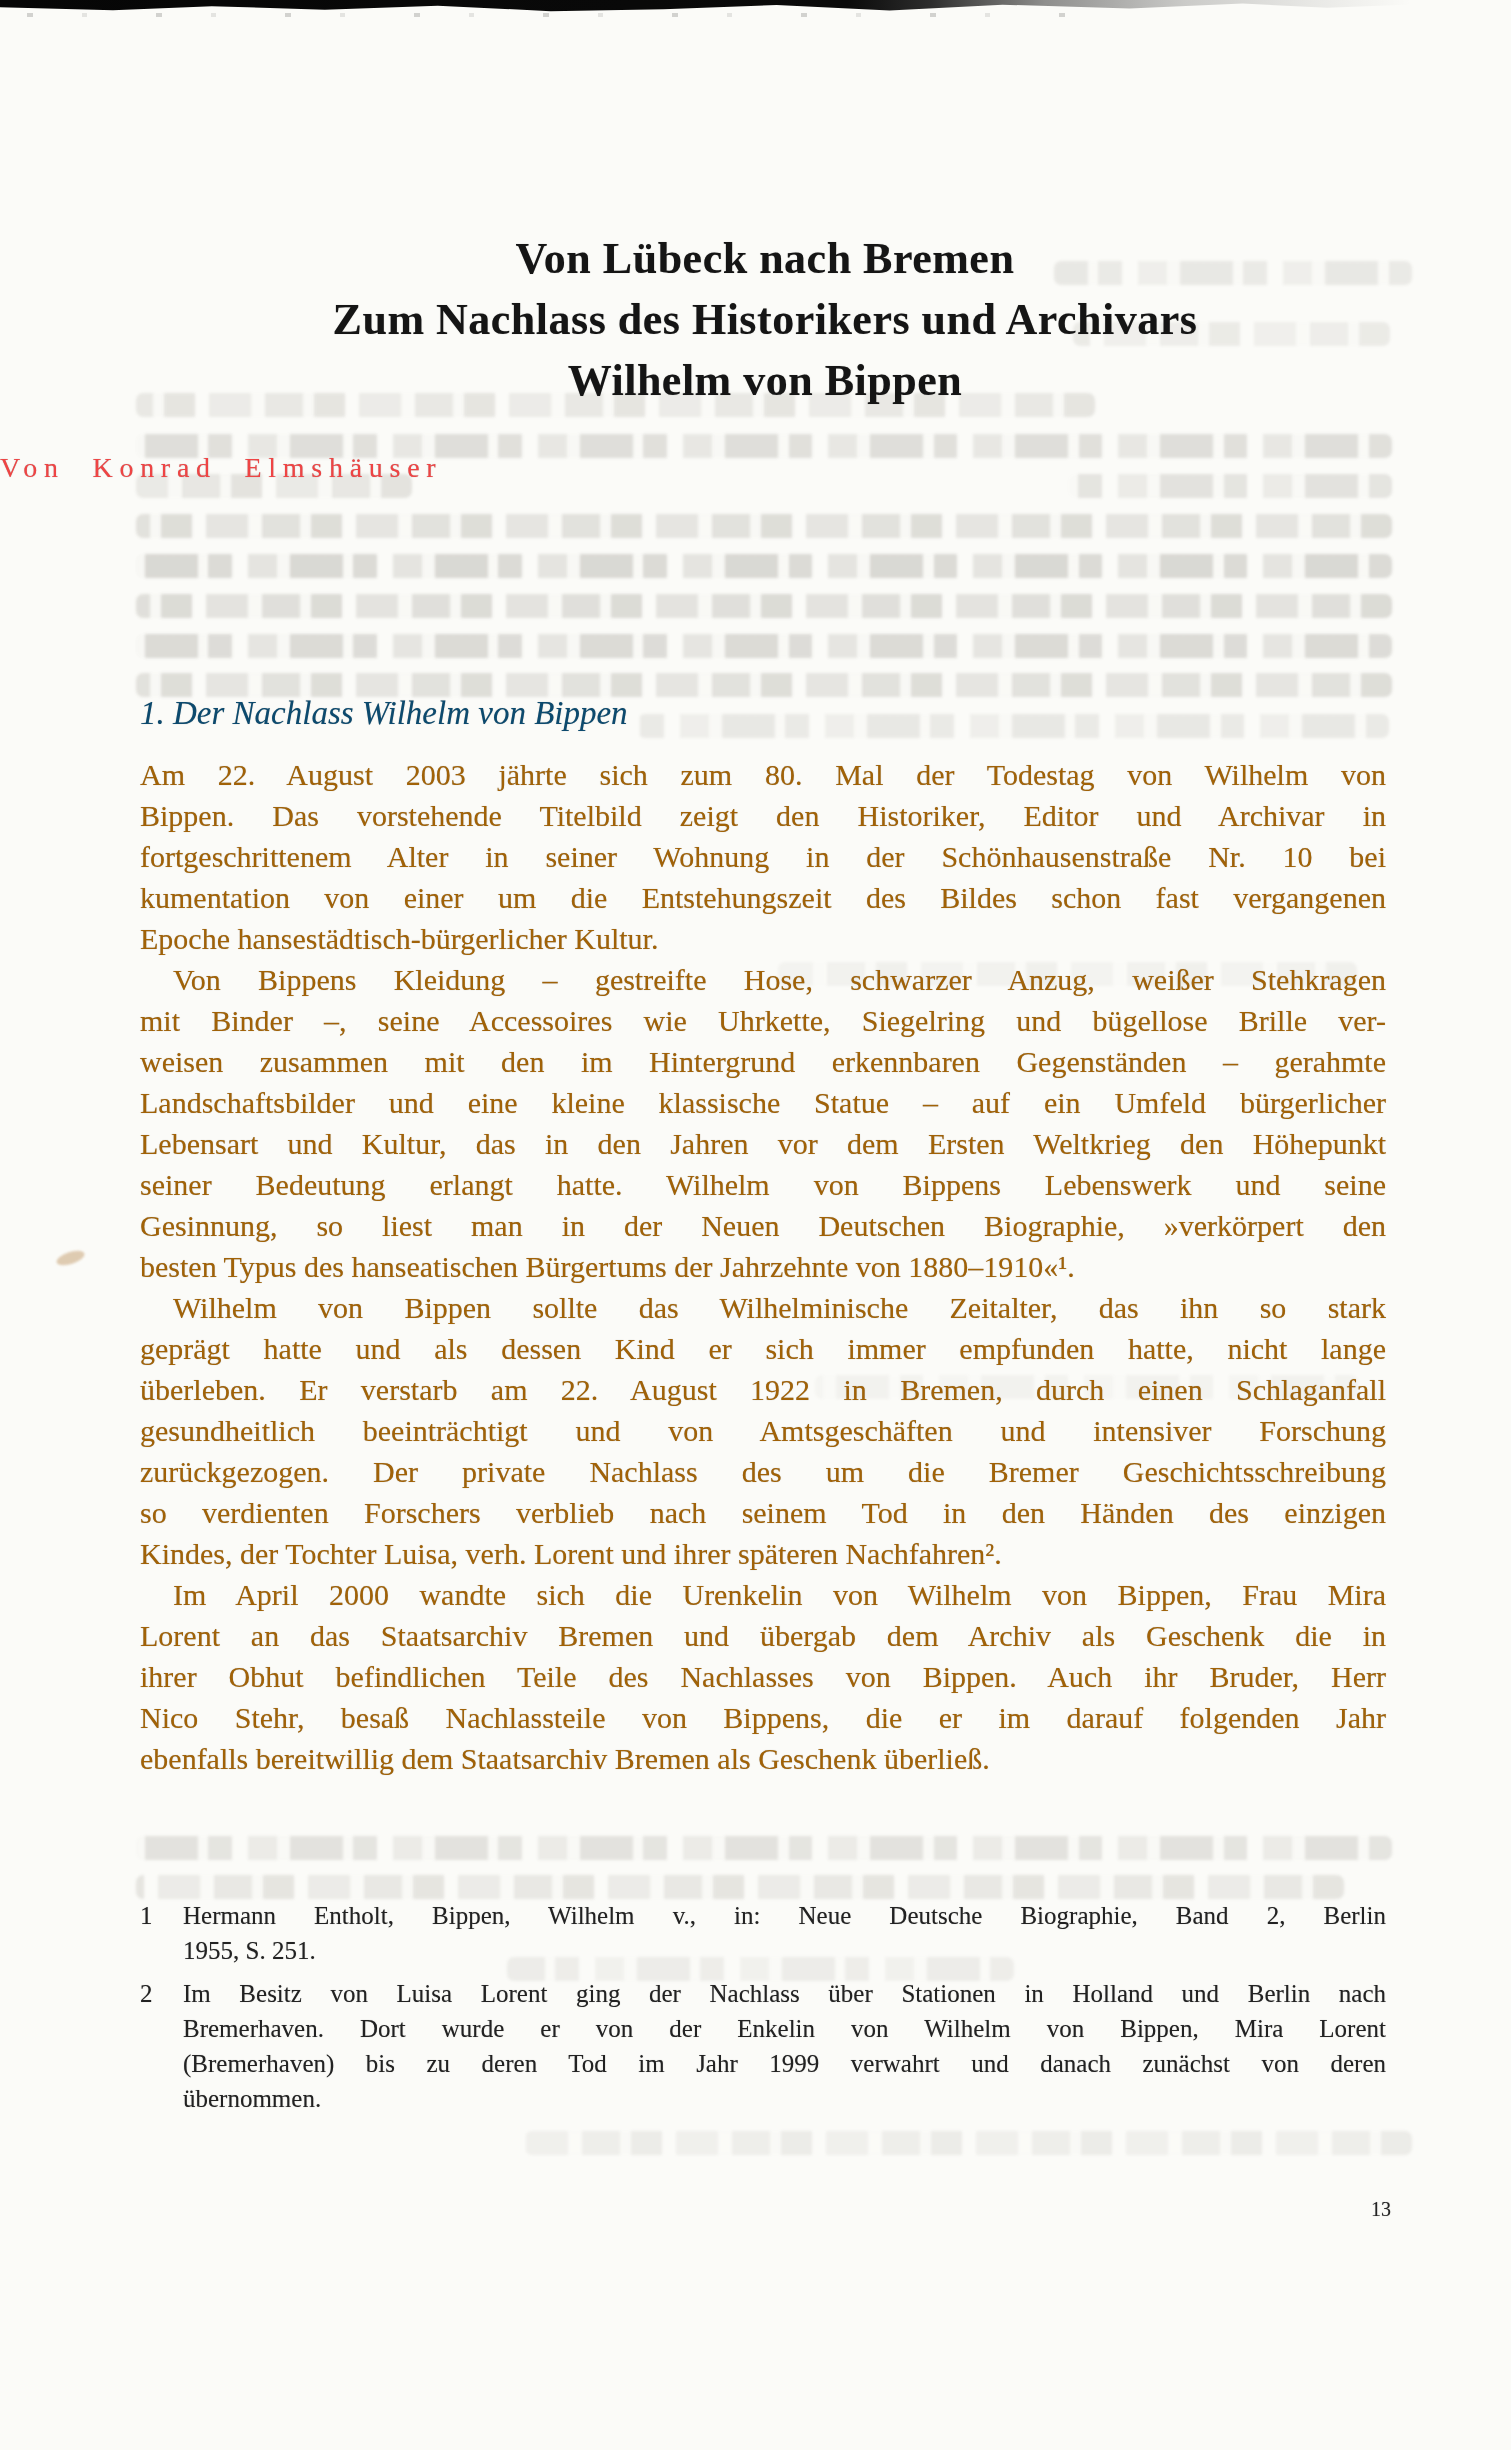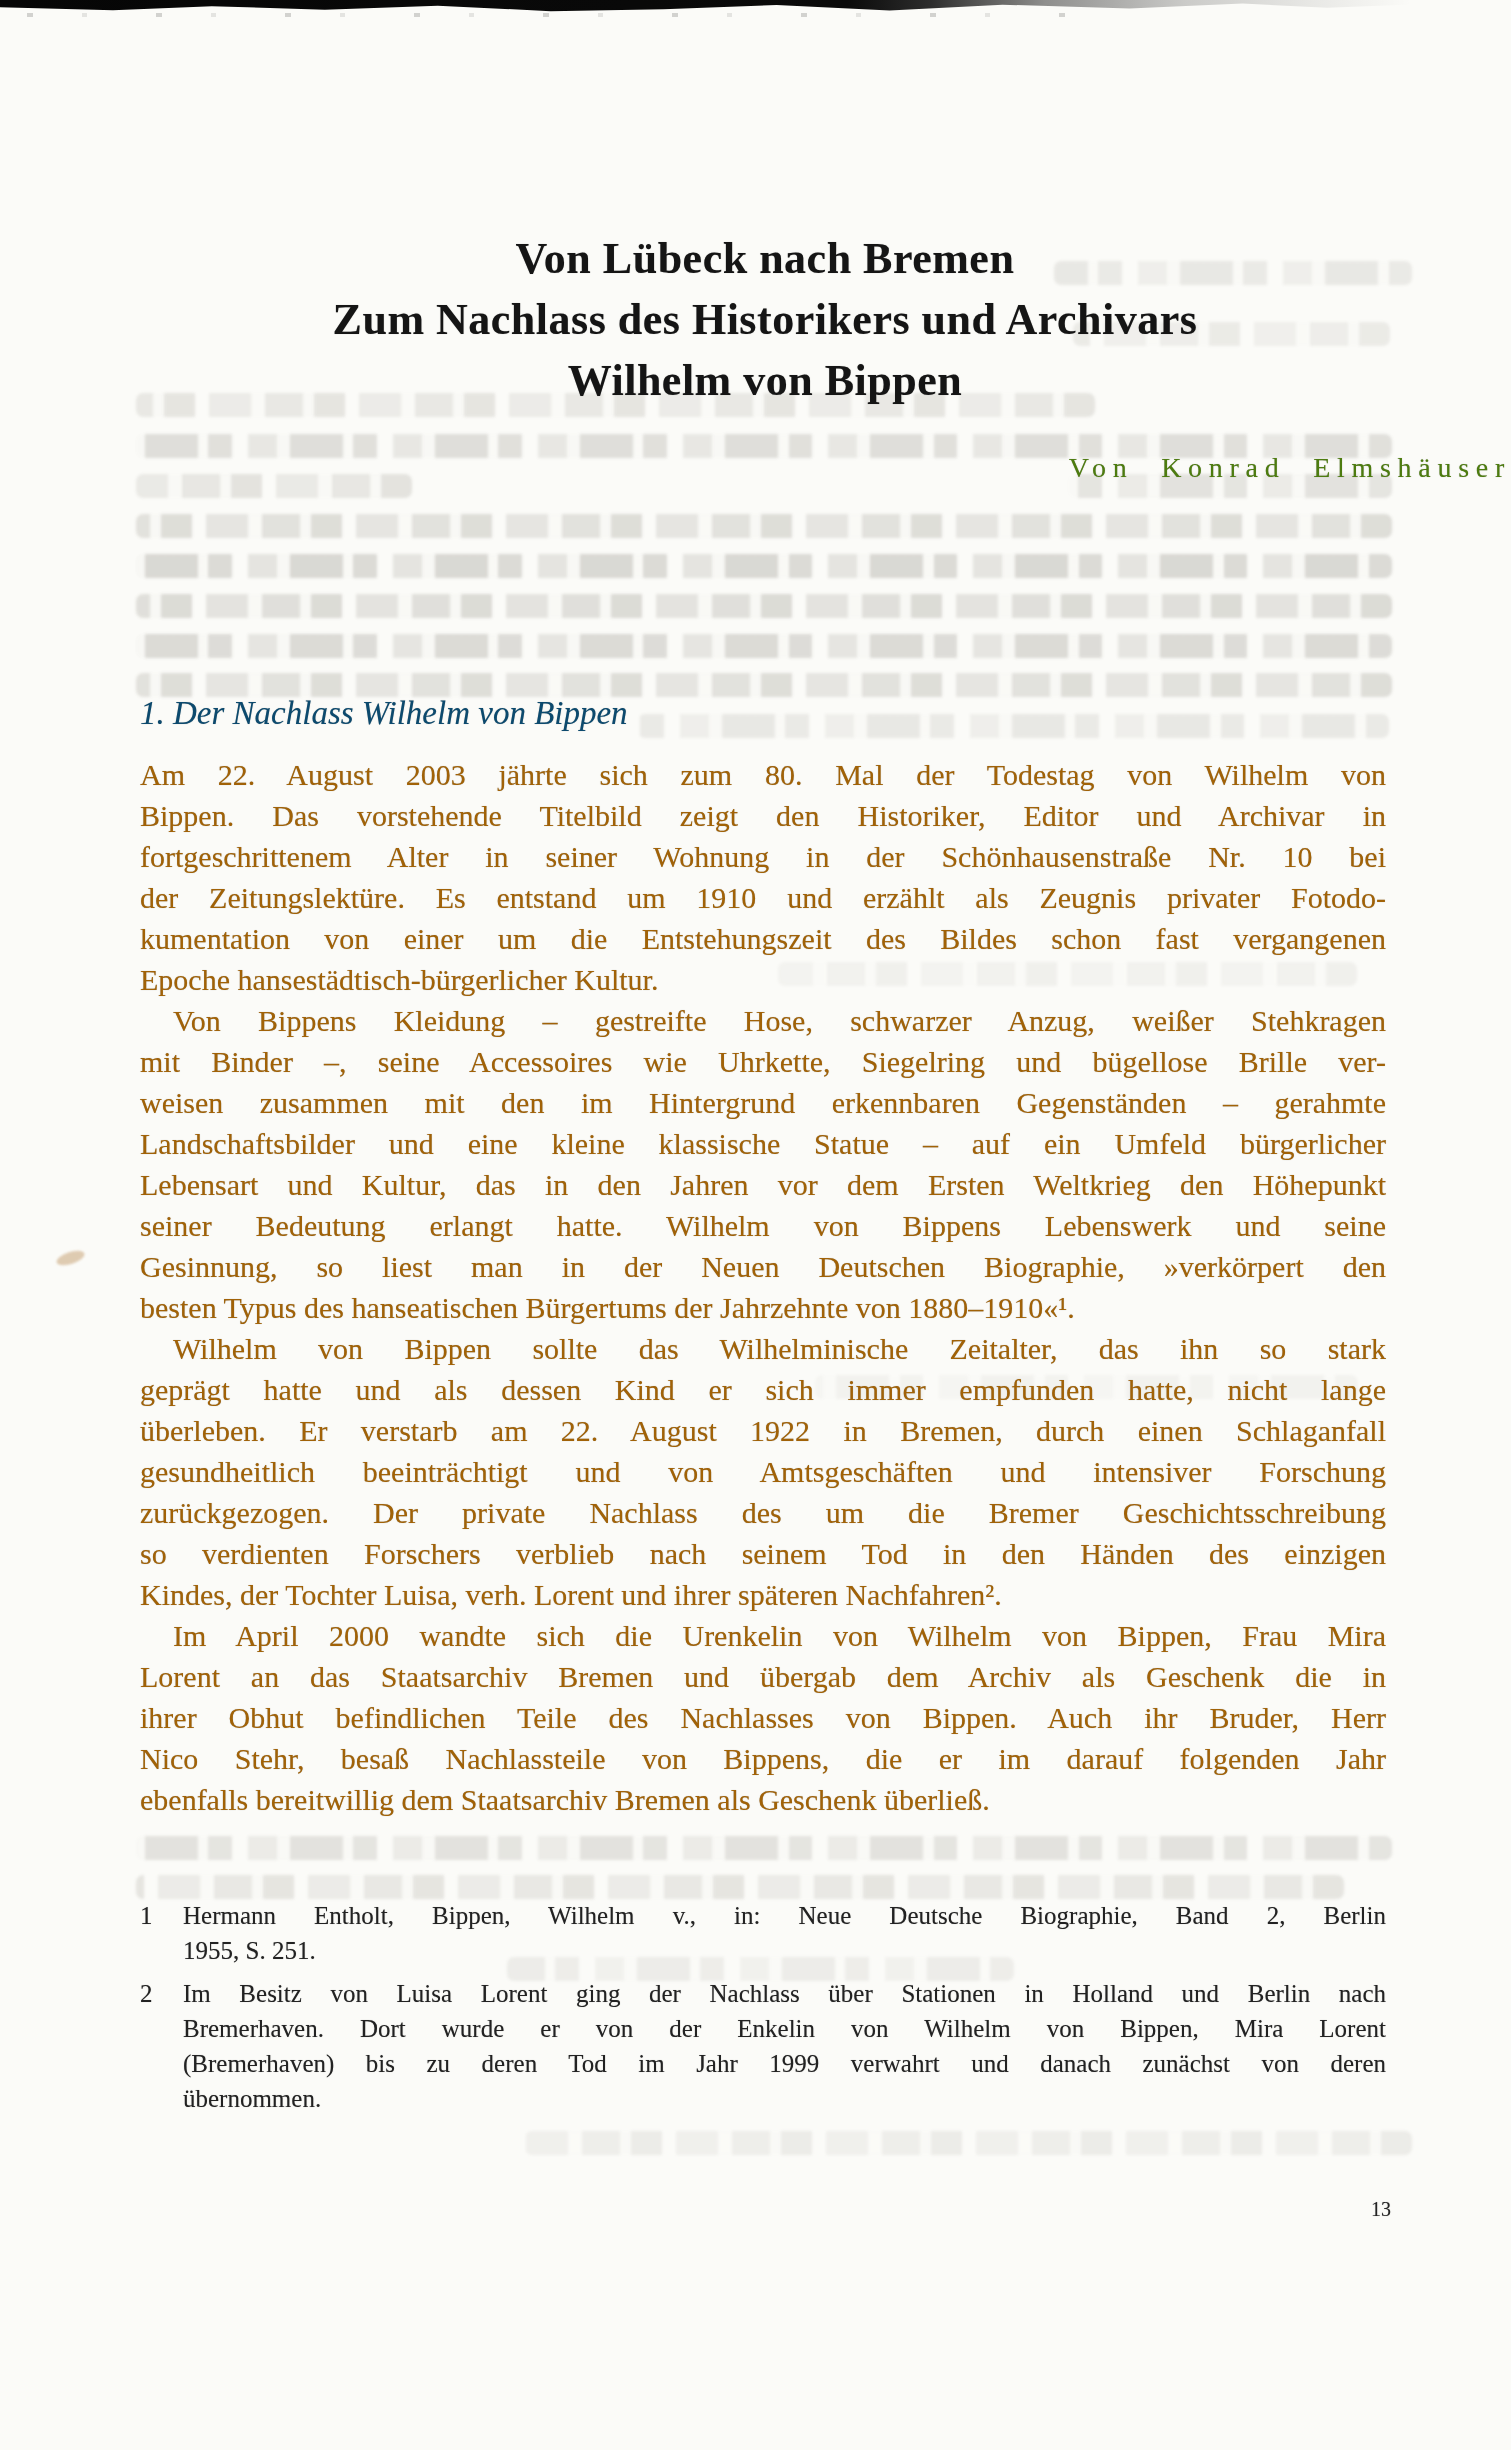--- a/index.html
+++ b/index.html
@@ -86,25 +86,25 @@
     font-weight: bold;
     line-height: 61px;
     color: #151515;
     letter-spacing: 0.5px;
     padding-left: 19px;
   }
   .author-line {
     position: absolute;
     top: 452px; left: 0;
     width: 100%;
-    text-align: right;
+    text-align: left;
     font-size: 28px;
     letter-spacing: .24em;
     word-spacing: .5em;
-    color: #4d7c0f;
+    color: #ef4444;
   }
 
   .section-heading {
     position: absolute;
     top: 695px; left: 140px;
     font-size: 33px;
     font-style: italic;
     color: #0c4a6e;
   }
 
@@ -185,21 +185,20 @@
 
   <div class="author-line soft">Von Konrad Elmshäuser</div>
 
   <div class="section-heading soft">1. Der Nachlass Wilhelm von Bippen</div>
 
   <div class="body-text soft" id="body-text">
       <div class="paragraph">
         <div class="line">Am 22. August 2003 jährte sich zum 80. Mal der Todestag von Wilhelm von</div>
         <div class="line">Bippen. Das vorstehende Titelbild zeigt den Historiker, Editor und Archivar in</div>
         <div class="line">fortgeschrittenem Alter in seiner Wohnung in der Schönhausenstraße Nr. 10 bei</div>
-        <div class="line">der Zeitungslektüre. Es entstand um 1910 und erzählt als Zeugnis privater Fotodo-</div>
         <div class="line">kumentation von einer um die Entstehungszeit des Bildes schon fast vergangenen</div>
         <div class="line last">Epoche hansestädtisch-bürgerlicher Kultur.</div>
       </div>
       <div class="paragraph">
         <div class="line indent">Von Bippens Kleidung – gestreifte Hose, schwarzer Anzug, weißer Stehkragen</div>
         <div class="line">mit Binder –, seine Accessoires wie Uhrkette, Siegelring und bügellose Brille ver-</div>
         <div class="line">weisen zusammen mit den im Hintergrund erkennbaren Gegenständen – gerahmte</div>
         <div class="line">Landschaftsbilder und eine kleine klassische Statue – auf ein Umfeld bürgerlicher</div>
         <div class="line">Lebensart und Kultur, das in den Jahren vor dem Ersten Weltkrieg den Höhepunkt</div>
         <div class="line">seiner Bedeutung erlangt hatte. Wilhelm von Bippens Lebenswerk und seine</div>

